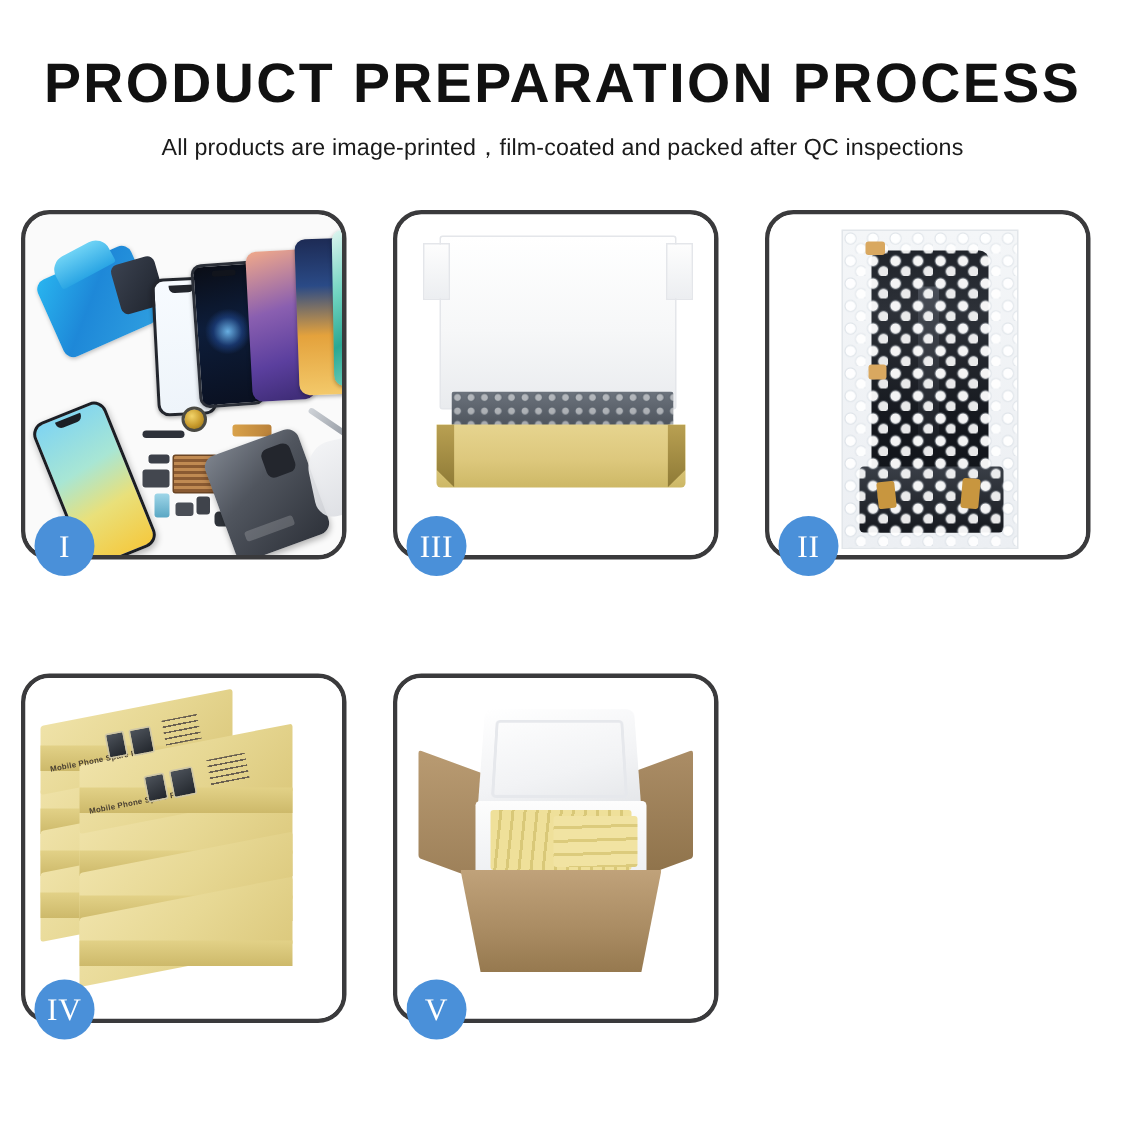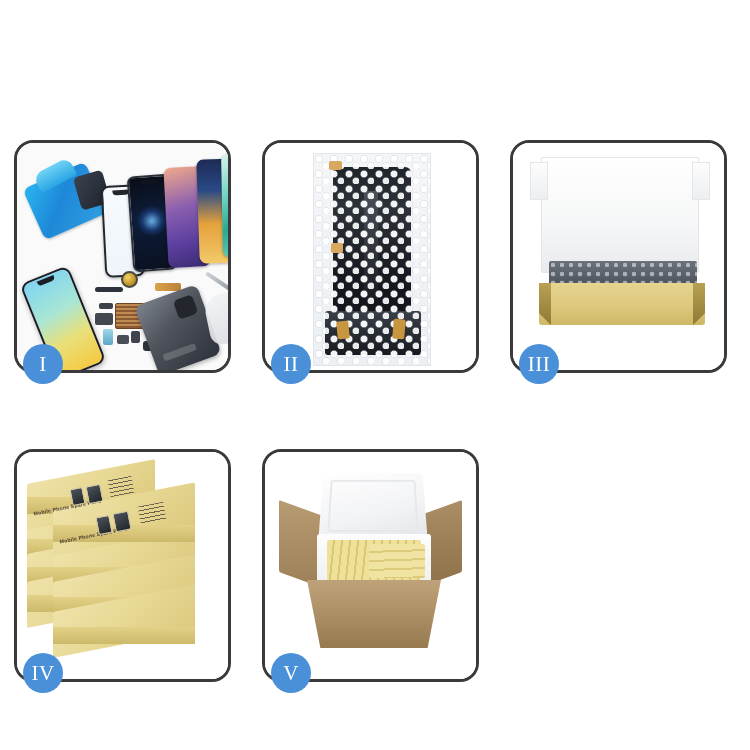--- a/index.html
+++ b/index.html
@@ -265,20 +265,24 @@
   .tape1 { position:absolute; left: 46px; top: 92px; width: 16px; height: 18px;
     background: rgba(150,122,84,.65); transform: skewY(13deg); }
   .tape2 { position:absolute; left: 50px; top: 150px; width: 16px; height: 18px;
     background: rgba(150,122,84,.6); transform: skewY(13deg); }
 </style>
 </head>
 <body>
 
 <div class="page">
 
+  <div class="header">
+    <div class="title">PRODUCT PREPARATION PROCESS</div>
+    <div class="subtitle">All products are image-printed，film-coated and packed after QC inspections</div>
+  </div>
 
   <div class="grid">
 
     <div class="panel">
       <div class="panel-inner p1">
         <div class="film"></div>
         <div class="film-curl"></div>
         <div class="ph ph-glass"></div>
         <div class="ph ph-a"></div>
         <div class="ph ph-b"></div>
@@ -301,43 +305,43 @@
           <div class="pt chip7"></div>
         </div>
         <div class="housing"></div>
         <div class="tweezer"></div>
         <div class="hand"></div>
       </div>
       <div class="badge">I</div>
     </div>
 
     <div class="panel">
+      <div class="panel-inner p3">
+        <div class="box3-lid"></div>
+        <div class="box3-fill"></div>
+        <div class="box3-front"></div>
+      </div>
+      <div class="badge">III</div>
+    </div>
+
+    <div class="panel">
       <div class="panel-inner p2">
         <div class="lcd"></div>
         <div class="lcd-strip"></div>
         <div class="lcd-base"></div>
         <div class="bubble-bag"></div>
         <div class="lcd-tape-a"></div>
         <div class="lcd-tape-b"></div>
         <div class="lcd-tape-c"></div>
         <div class="lcd-tape-d"></div>
       </div>
       <div class="badge">II</div>
     </div>
 
     <div class="panel">
-      <div class="panel-inner p3">
-        <div class="box3-lid"></div>
-        <div class="box3-fill"></div>
-        <div class="box3-front"></div>
-      </div>
-      <div class="badge">III</div>
-    </div>
-
-    <div class="panel">
       <div class="panel-inner p4">
         <div class="stack">
 
           <div class="sbox" style="left:4px; top:60px; width:128px; height:30px;">
             <div class="top"></div>
             <div class="side"></div>
           </div>
           <div class="sbox" style="left:4px; top:88px; width:128px; height:30px;">
             <div class="top"></div>
             <div class="side"></div>

